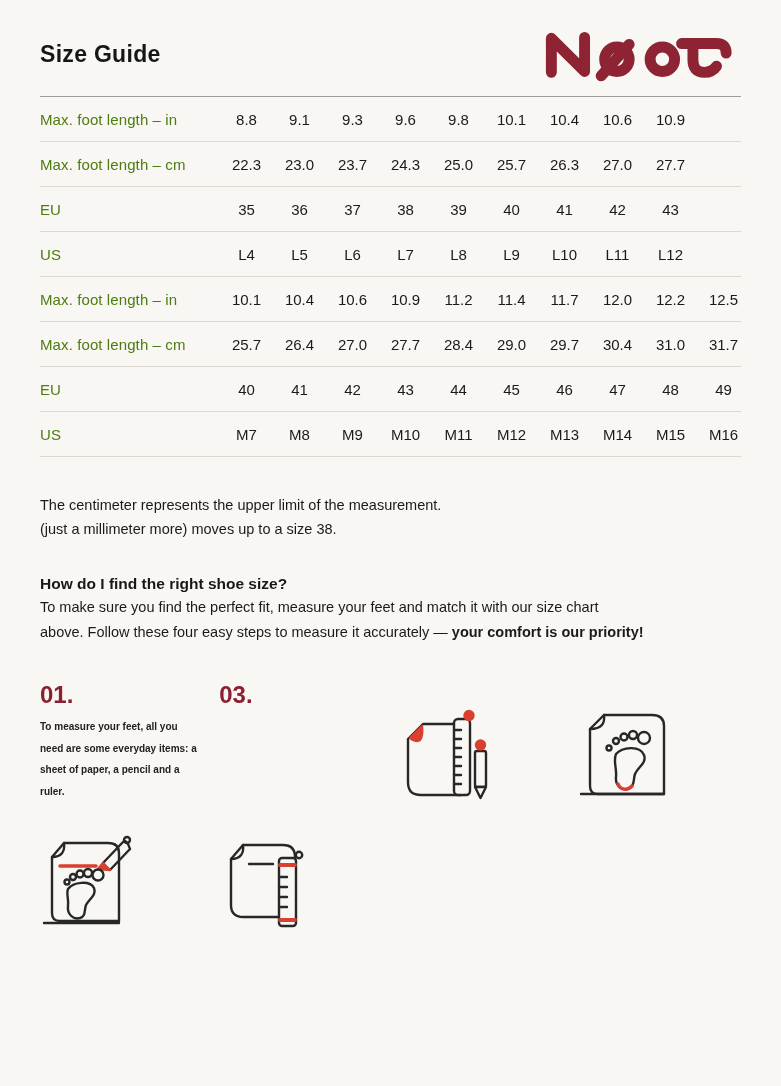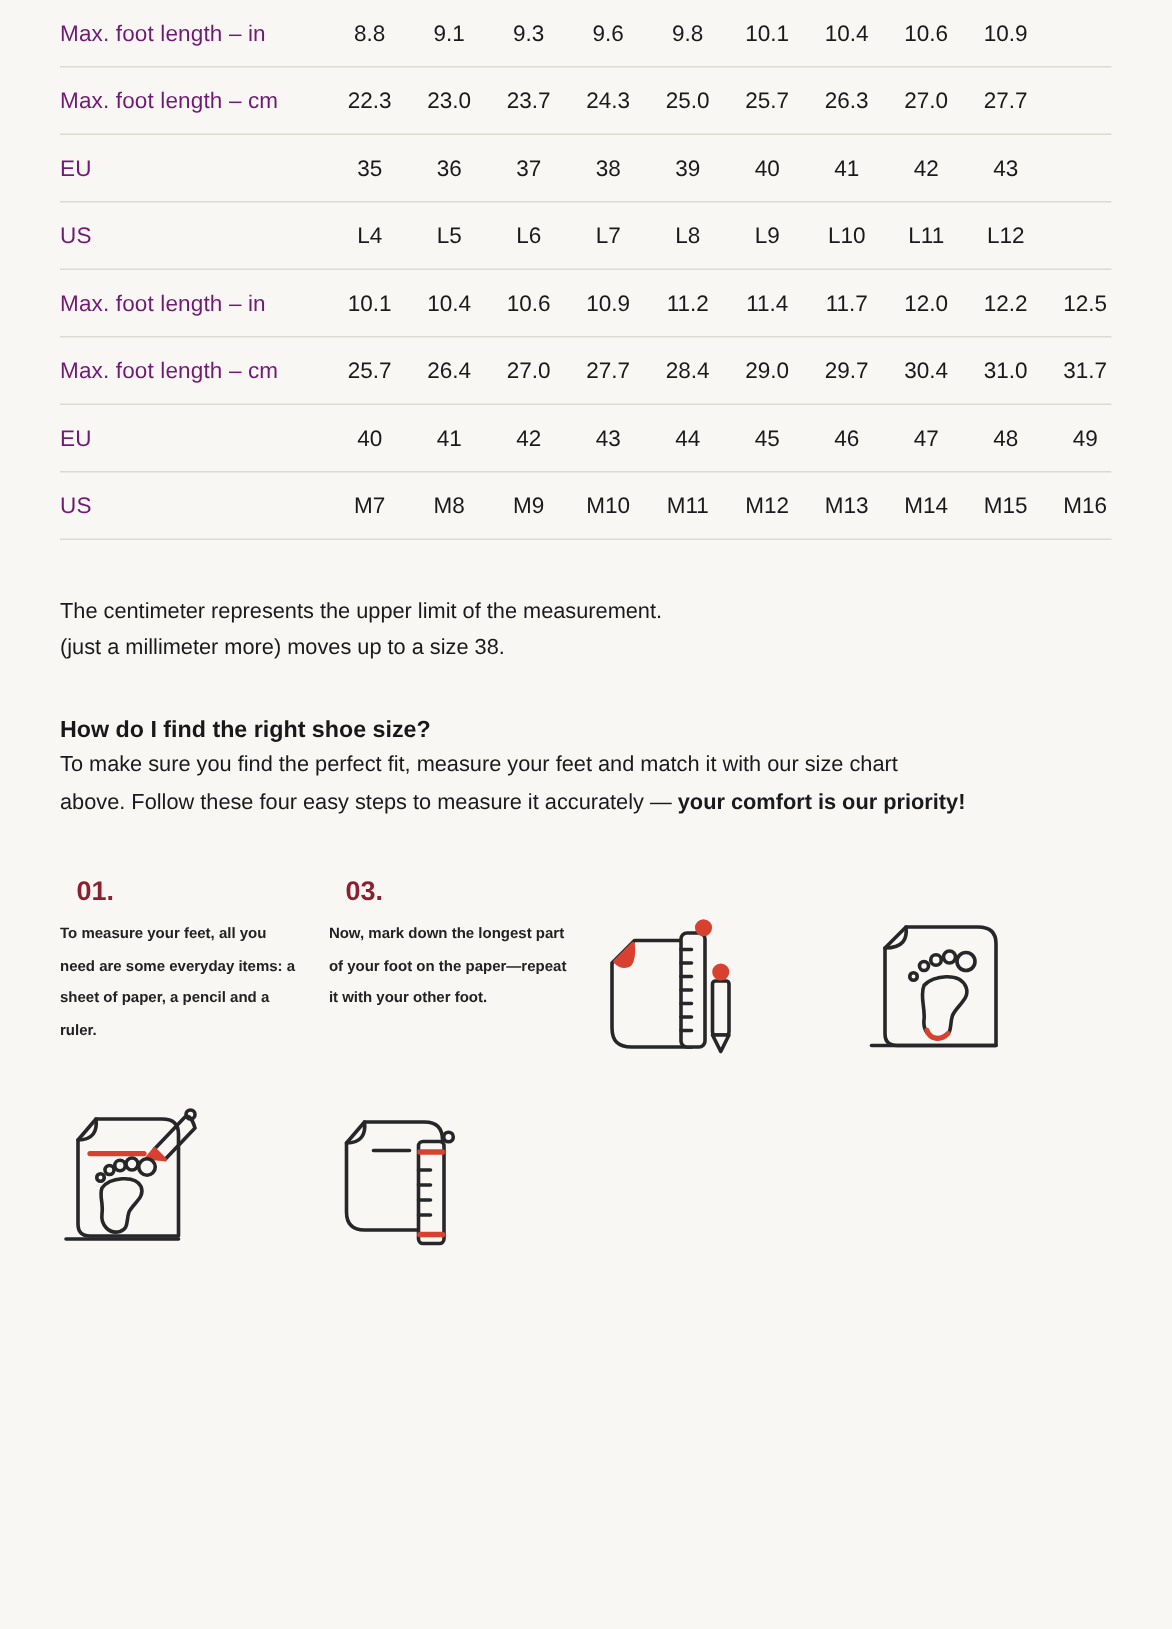--- a/index.html
+++ b/index.html
@@ -26,21 +26,21 @@
   .section-heading{
     margin-top:21px;margin-bottom:2px;
     font-size:18px;font-weight:700;color:#8a2030;letter-spacing:.2px;
   }
   .size-row{
     display:flex;align-items:center;height:44px;
     border-bottom:1px solid #ddDad4;
   }
   .size-label{
     width:180px;flex:0 0 180px;
-    font-size:15px;font-weight:500;color:#701a75;letter-spacing:.1px;
+    font-size:15px;font-weight:500;color:#4d7c0f;letter-spacing:.1px;
   }
   .size-values{display:flex;justify-content:space-between;}
   .size-cell{
     width:53px;flex:0 0 53px;text-align:center;
     font-size:15px;font-weight:500;color:#1a1a1a;
   }
 
   
   .notes{margin-top:36px;font-size:14.5px;line-height:24px;color:#1a1a1a;}
 
@@ -48,30 +48,43 @@
   .howto-heading{margin-top:34px;font-size:15.5px;font-weight:700;color:#181818;}
   .howto-intro{margin-top:2px;font-size:14.5px;line-height:25px;color:#1a1a1a;}
   .howto-intro b{font-weight:700;}
 
   
   .steps-grid{
     margin-top:36px;
     display:grid;grid-template-columns:repeat(4,1fr);
     column-gap:16px;
   }
-  .step-number{font-size:18px;font-weight:700;color:#8a2030;margin-bottom:7px;margin-left:11px;}
+  .step-number{font-size:24px;font-weight:700;color:#8a2030;margin-bottom:7px;}
   .step-text{font-size:10px;font-weight:700;line-height:21.5px;color:#222;}
   .step-icon-cell{margin-top:26px;}
   .step-icon-cell svg{display:block;}
 </style>
 </head>
 <body>
 
 <div class="page">
 
+  <div class="header">
+    <div class="page-title">Size Guide</div>
+    <div class="logo">
+      <svg width="201" height="56" viewBox="0 0 230 64" fill="none" stroke="#8e2433" stroke-width="12.5" stroke-linecap="round" stroke-linejoin="round">
+        <path d="M13,53 L13,14 L51,52 L51,13"></path>
+        <circle cx="88" cy="38" r="14"></circle>
+        <path d="M102,21 L70,57"></path>
+        <circle cx="140" cy="38" r="14"></circle>
+        <path d="M162,20 H202 Q213,20 213,31"></path>
+        <path d="M175,21 V39 Q175,53 188,53 Q197,53 202,46"></path>
+      </svg>
+    </div>
+  </div>
 
   <div class="size-table">
       <div class="size-row">
         <div class="size-label">Max. foot length – in</div>
         <div class="size-values">
           <div class="size-cell">8.8</div>
           <div class="size-cell">9.1</div>
           <div class="size-cell">9.3</div>
           <div class="size-cell">9.6</div>
           <div class="size-cell">9.8</div>
@@ -200,21 +213,20 @@
   </div>
 
   <div class="steps-grid">
 
     <div class="step">
       <div class="step-number">01.</div>
       <div class="step-text">To measure your feet, all you need are some everyday items: a sheet of paper, a pencil and a ruler.</div>
     </div>
     <div class="step">
       <div class="step-number">03.</div>
-      <div class="step-text">Now, mark down the longest part of your foot on the paper—repeat it with your other foot.</div>
     </div>
 
     <div class="step-icon-cell">
       <svg width="100" height="100" viewBox="0 0 100 100" fill="none" stroke="#27272a" stroke-width="2.4" stroke-linecap="round" stroke-linejoin="round">
         <path d="M24,17 L62,17 L62,88 L22,88 C13,88 9,84 9,75 L9,32 Z"></path>
         <path d="M23,19 L11,31 Q16,36 21,33 Q24,29 23,19 Z" fill="#d8402f" stroke="#d8402f"></path>
         <rect x="55" y="12" width="16" height="76" rx="4" fill="#f9f7f3"></rect>
         <path d="M55,23 H62 M55,32 H62 M55,41 H62 M55,50 H62 M55,59 H62 M55,68 H62 M55,77 H62"></path>
         <circle cx="70" cy="8.5" r="4.5" fill="#d8402f" stroke="#d8402f"></circle>
         <rect x="76" y="44" width="11" height="36" rx="2" fill="#f9f7f3"></rect>

